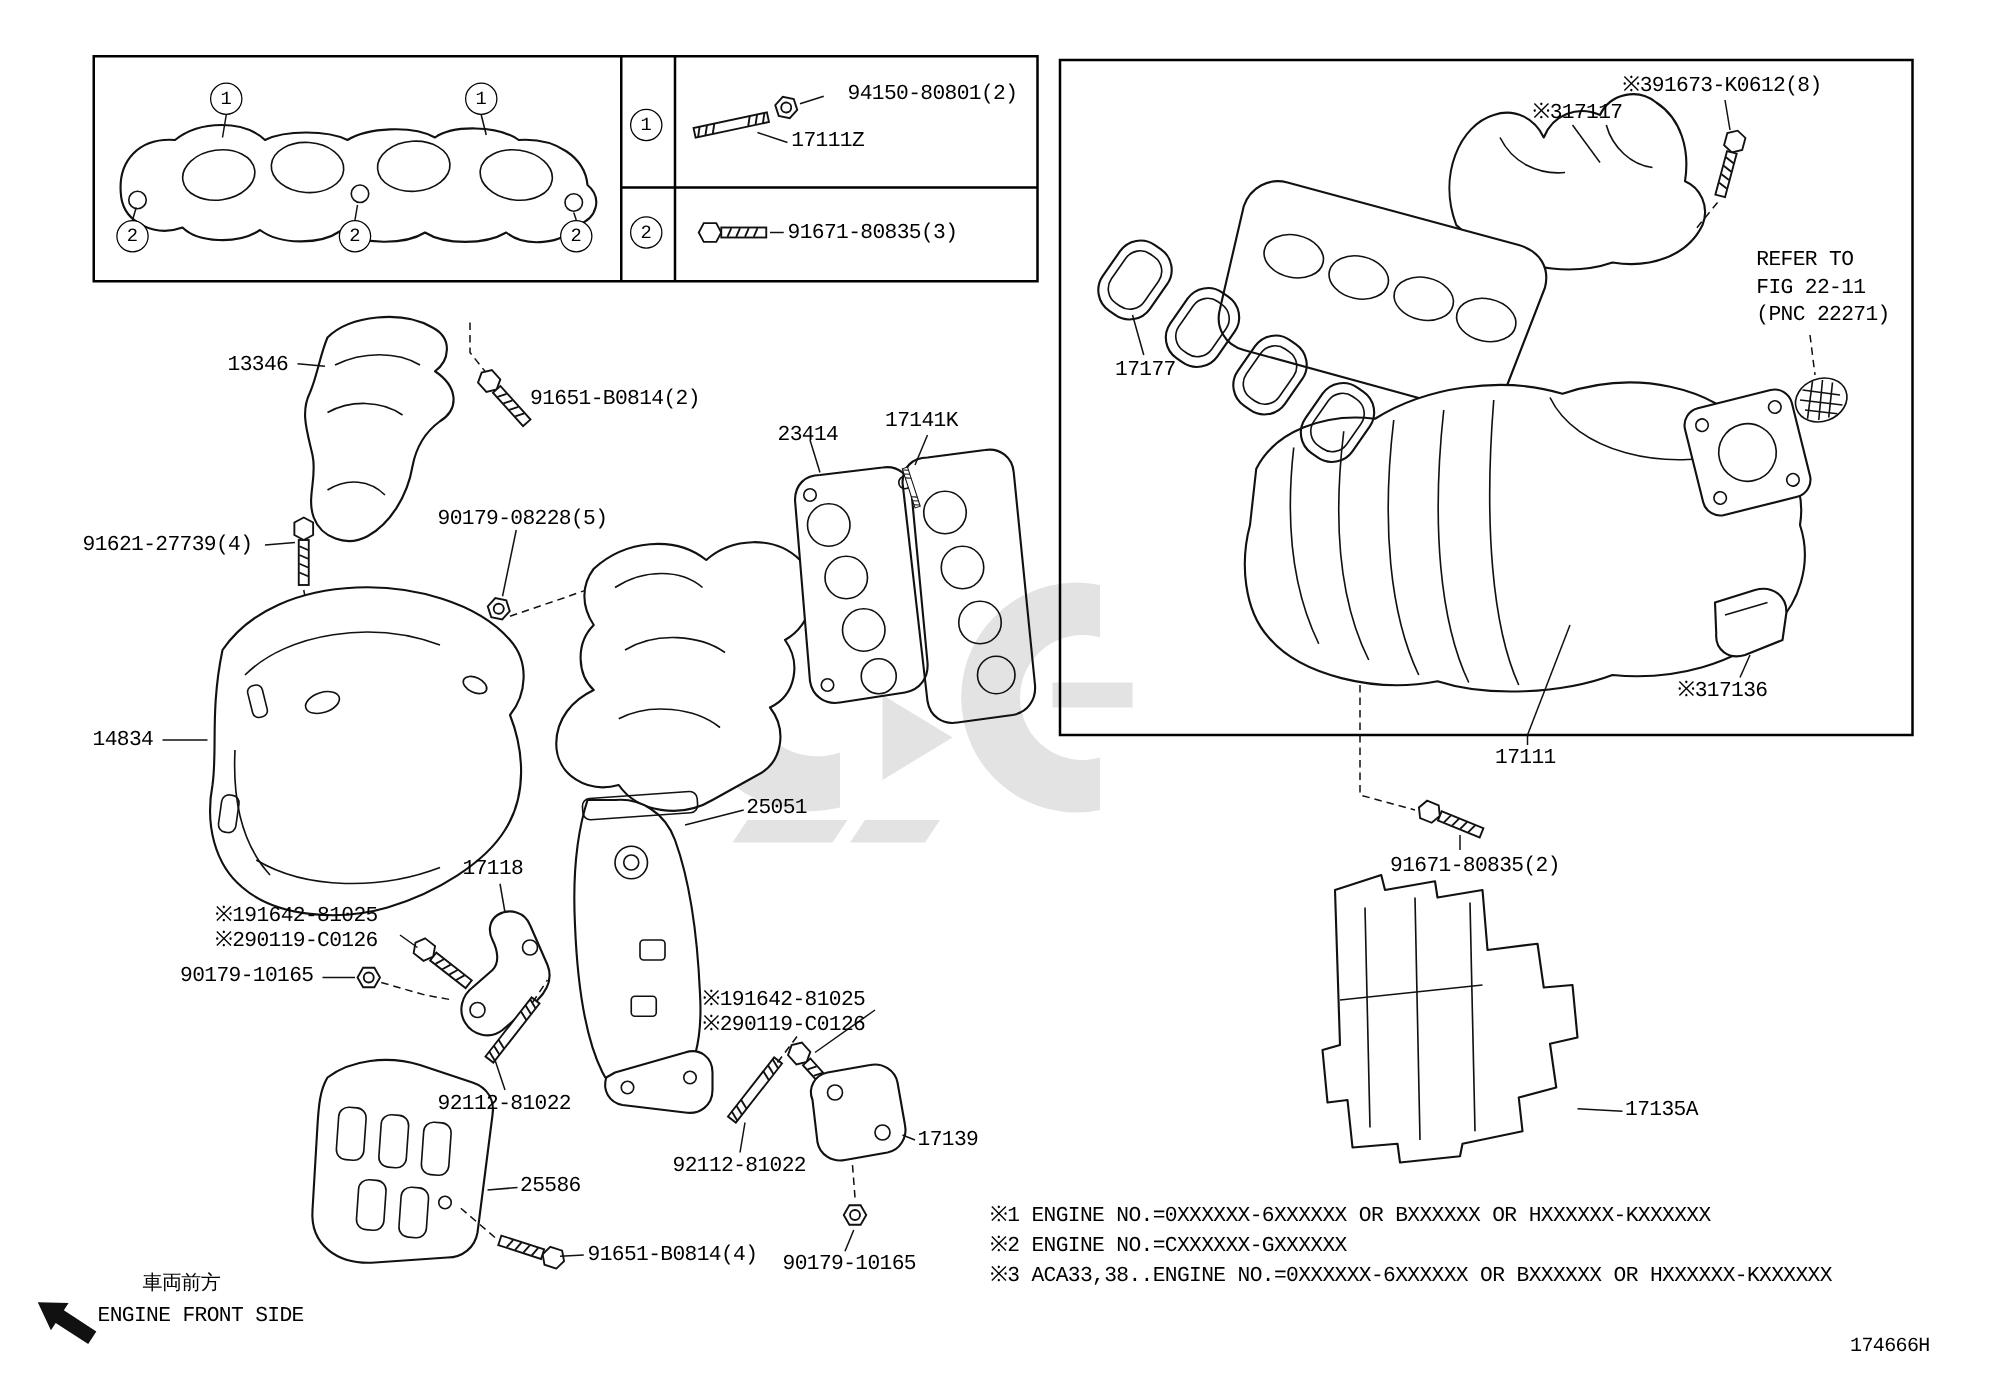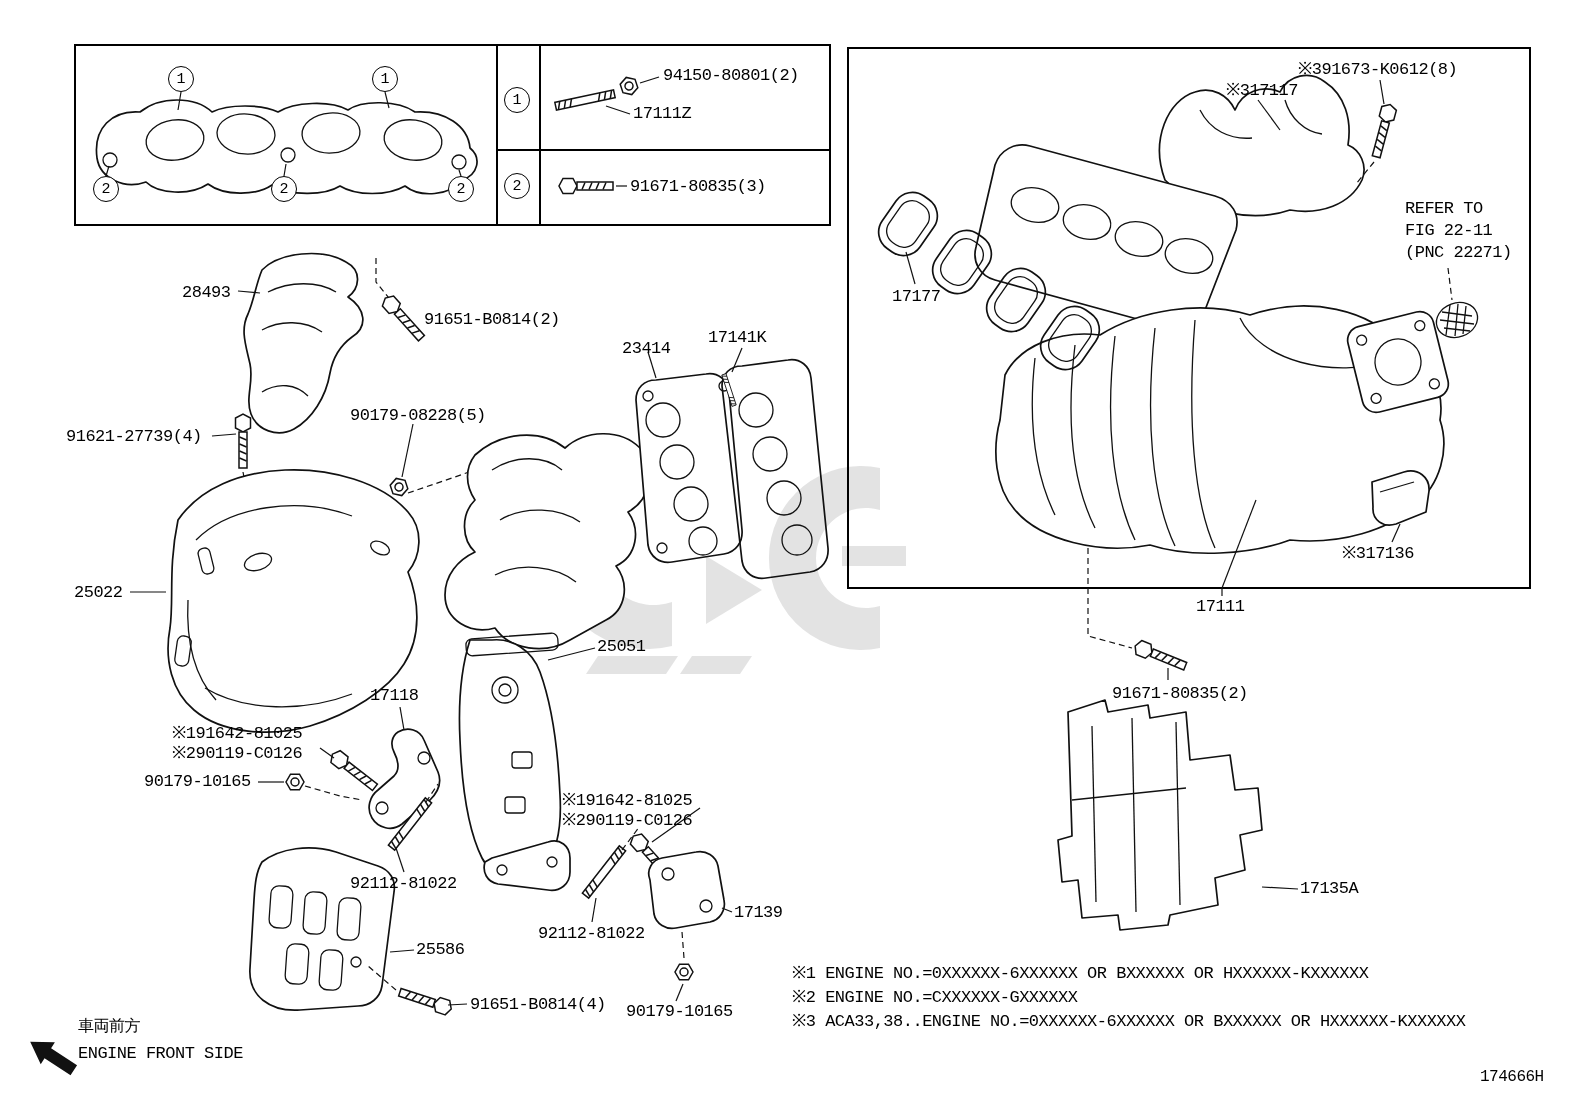--- a/index.html
+++ b/index.html
@@ -3,21 +3,21 @@
 <meta charset="utf-8">
 <style>
   * { margin:0; padding:0; box-sizing:border-box; }
   html,body { background:#fff; }
   .canvas { position:relative; width:1592px; height:1099px; background:#fff; overflow:hidden;
             font-family:"Liberation Mono","DejaVu Sans Mono",monospace; color:#000; }
   .canvas > svg { position:absolute; left:0; top:0; }
   .lbl { position:absolute; font-size:17px; line-height:19px; white-space:nowrap; letter-spacing:-0.5px; }
   .callout { position:absolute; width:26px; height:26px; border:1.8px solid #000; border-radius:50%;
              display:flex; align-items:center; justify-content:center; font-size:15px; background:#fff; }
-  .jp { font-family:"DejaVu Sans","Liberation Sans",sans-serif; font-size:16px; }
+  .jp { font-family:"DejaVu Sans","Liberation Sans",sans-serif; font-size:16px;margin-left:36px; }
   .code { font-size:16px; }
   svg .part  { fill:#fff; stroke:#111; stroke-width:1.7; stroke-linejoin:round; }
   svg .partn { fill:none; stroke:#111; stroke-width:1.7; stroke-linejoin:round; }
   svg .det   { fill:none; stroke:#111; stroke-width:1.3; }
   svg .ld    { fill:none; stroke:#111; stroke-width:1.2; }
   svg .dash  { fill:none; stroke:#111; stroke-width:1.2; stroke-dasharray:6 4; }
   svg .hw    { fill:#fff; stroke:#111; stroke-width:1.5; }
   svg .frame { fill:none; stroke:#000; stroke-width:2; }
 </style>
 </head>
@@ -308,31 +308,31 @@
 </svg>
 
 <div class="callout" style="left:168px;top:66px">1</div>
 <div class="callout" style="left:372px;top:66px">1</div>
 <div class="callout" style="left:93px;top:176px">2</div>
 <div class="callout" style="left:271px;top:176px">2</div>
 <div class="callout" style="left:448px;top:176px">2</div>
 <div class="callout" style="left:504px;top:87px">1</div>
 <div class="callout" style="left:504px;top:173px">2</div>
 
-<div class="lbl" style="left:663px;top:66px">94150-80801(2)</div>
+<div class="lbl" style="left:678px;top:66px">94150-80801(2)</div>
 <div class="lbl" style="left:633px;top:104px">17111Z</div>
 <div class="lbl" style="left:630px;top:177px">91671-80835(3)</div>
 
-<div class="lbl" style="left:182px;top:283px">28493</div>
+<div class="lbl" style="left:182px;top:283px">13346</div>
 <div class="lbl" style="left:424px;top:310px">91651-B0814(2)</div>
 <div class="lbl" style="left:66px;top:427px">91621-27739(4)</div>
 <div class="lbl" style="left:350px;top:406px">90179-08228(5)</div>
 <div class="lbl" style="left:622px;top:339px">23414</div>
 <div class="lbl" style="left:708px;top:328px">17141K</div>
-<div class="lbl" style="left:74px;top:583px">25022</div>
+<div class="lbl" style="left:74px;top:583px">14834</div>
 <div class="lbl" style="left:597px;top:637px">25051</div>
 <div class="lbl" style="left:370px;top:686px">17118</div>
 <div class="lbl" style="left:172px;top:724px">※191642-81025</div>
 <div class="lbl" style="left:172px;top:744px">※290119-C0126</div>
 <div class="lbl" style="left:144px;top:772px">90179-10165</div>
 <div class="lbl" style="left:350px;top:874px">92112-81022</div>
 <div class="lbl" style="left:416px;top:940px">25586</div>
 <div class="lbl" style="left:470px;top:995px">91651-B0814(4)</div>
 <div class="lbl" style="left:538px;top:924px">92112-81022</div>
 <div class="lbl" style="left:562px;top:791px">※191642-81025</div>

